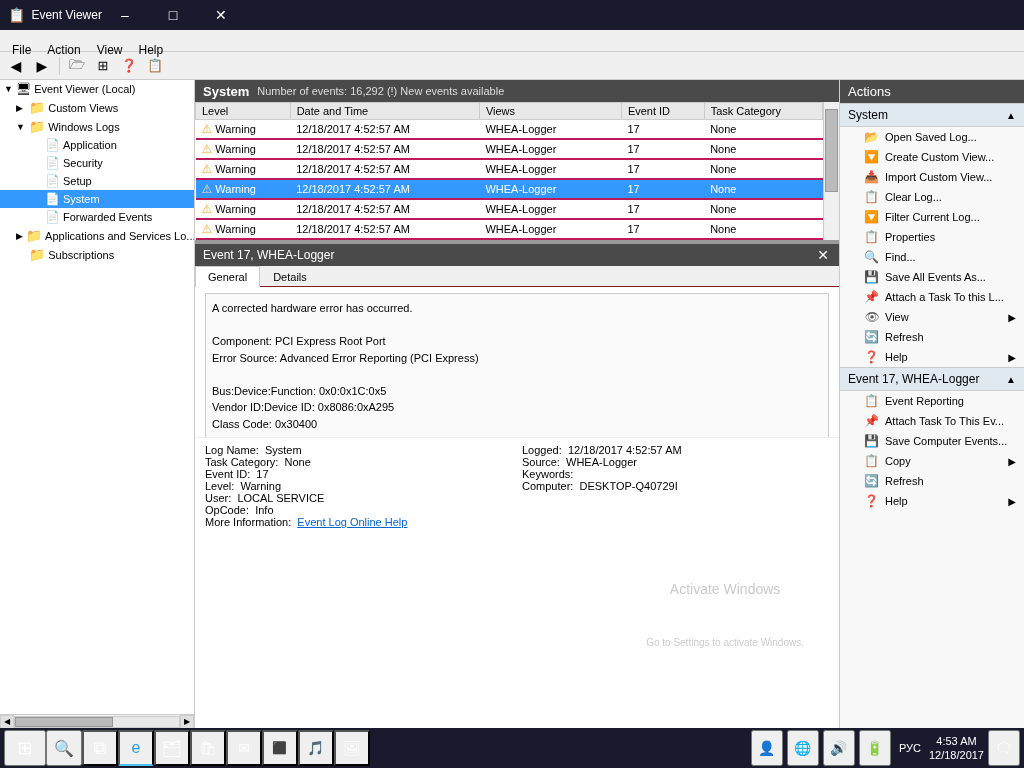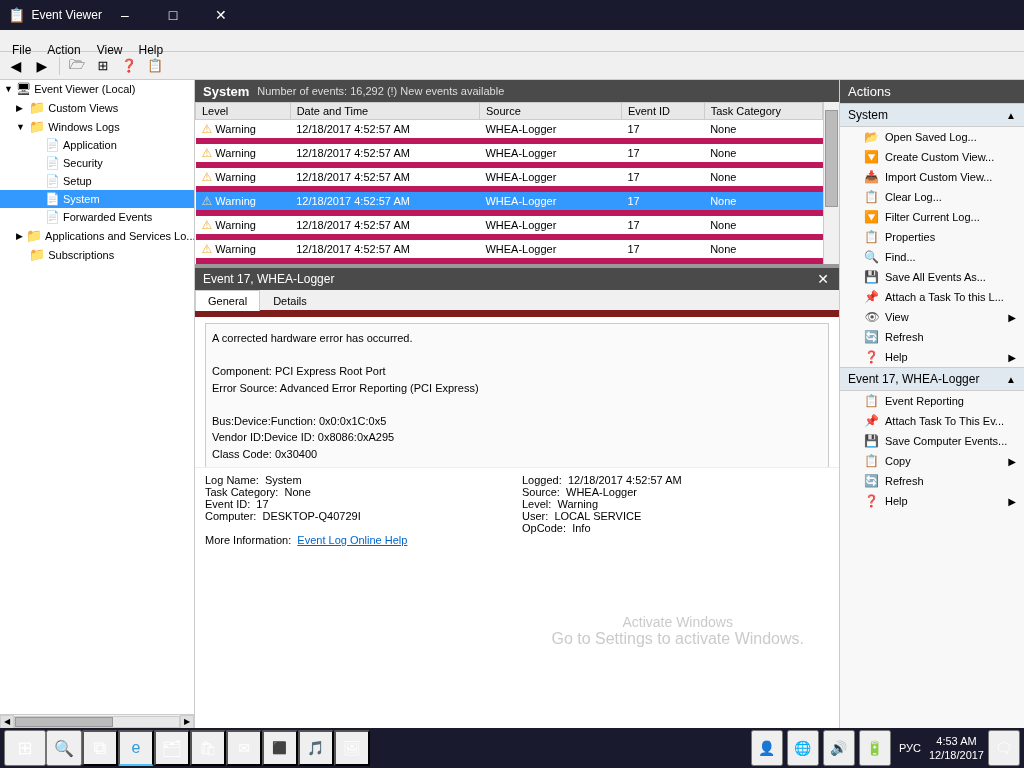--- a/index.html
+++ b/index.html
@@ -116,21 +116,21 @@
       text-align: left;
       font-size: 11px;
       font-weight: normal;
       position: sticky;
       top: 0;
       z-index: 1;
     }
     tbody tr { cursor: pointer; }
     tbody tr.selected { background: #3399ff; color: white; }
     tbody td {
-      border-bottom: 6px solid #be185d;
+      border-bottom: 2px solid #be185d;
       padding: 2px 6px;
       font-size: 11px;
       white-space: nowrap;
     }
     .warning-icon { color: #f5a623; font-size: 12px; }
     .warning-icon-sel { color: #ffdd99; font-size: 12px; }
 
     
     .right-panel {
       width: 185px;
@@ -191,21 +191,21 @@
       background: none;
       border: none;
       color: white;
       cursor: pointer;
       font-size: 14px;
       padding: 0 2px;
     }
     .event-tabs {
       display: flex;
       background: #f0f0f0;
-      border-bottom: 7px solid #7f1d1d;
+      border-bottom: 1px solid #7f1d1d;
     }
     .event-tab {
       padding: 4px 12px;
       cursor: pointer;
       font-size: 11px;
       border: 1px solid transparent;
       border-bottom: none;
       margin-bottom: -1px;
     }
     .event-tab.active {
@@ -429,21 +429,21 @@
         <span class="log-header-info">Number of events: 16,292 (!) New events available</span>
       </div>
 
       <div class="events-with-scroll">
         <div class="events-table-scroll">
           <table>
             <thead>
               <tr>
                 <th style="min-width:80px;">Level</th>
                 <th style="min-width:160px;">Date and Time</th>
-                <th style="min-width:120px;">Source</th>
+                <th style="min-width:120px;">Views</th>
                 <th style="min-width:70px;">Event ID</th>
                 <th style="min-width:100px;">Task Category</th>
               </tr>
             </thead>
             <tbody id="events-tbody">
             <tr>
     <td><span class="warning-icon">⚠</span> Warning</td>
     <td>12/18/2017 4:52:57 AM</td>
     <td>WHEA-Logger</td>
     <td>17</td>
@@ -529,20 +529,24 @@
           </div>
           <div>
             <span>Source:&nbsp;</span>
             <span>WHEA-Logger</span>
           </div>
           <div>
             <span>Event ID:&nbsp;</span>
             <span>17</span>
           </div>
           <div>
+            <span>Keywords:&nbsp;</span>
+            <span></span>
+          </div>
+          <div>
             <span>Level:&nbsp;</span>
             <span>Warning</span>
           </div>
           <div>
             <span>Computer:&nbsp;</span>
             <span>DESKTOP-Q40729I</span>
           </div>
           <div>
             <span>User:&nbsp;</span>
             <span>LOCAL SERVICE</span>
@@ -666,21 +670,21 @@
     <span>Help</span>
     <span class="action-arrow">▶</span>
   </div>
         </div>
     </div>
 
   </div>
 
   <div class="watermark">
     <div>Activate Windows</div>
-    <div style="font-size:16px;">Go to Settings to activate Windows.</div>
+    <div style="font-size:10px;margin-top:40px;">Go to Settings to activate Windows.</div>
   </div>
 
   <div class="taskbar">
     <button class="taskbar-start">⊞</button>
     <button class="taskbar-search">🔍</button>
     <button class="taskbar-btn" title="Task View">⧉</button>
     <button class="taskbar-btn taskbar-active" title="Microsoft Edge" style="font-size:16px; color:#3498db;">e</button>
     <button class="taskbar-btn" title="File Explorer" style="font-size:16px;">🗂</button>
     <button class="taskbar-btn" title="Store" style="font-size:14px;">🛍</button>
     <button class="taskbar-btn" title="Mail" style="font-size:14px;">✉</button>

